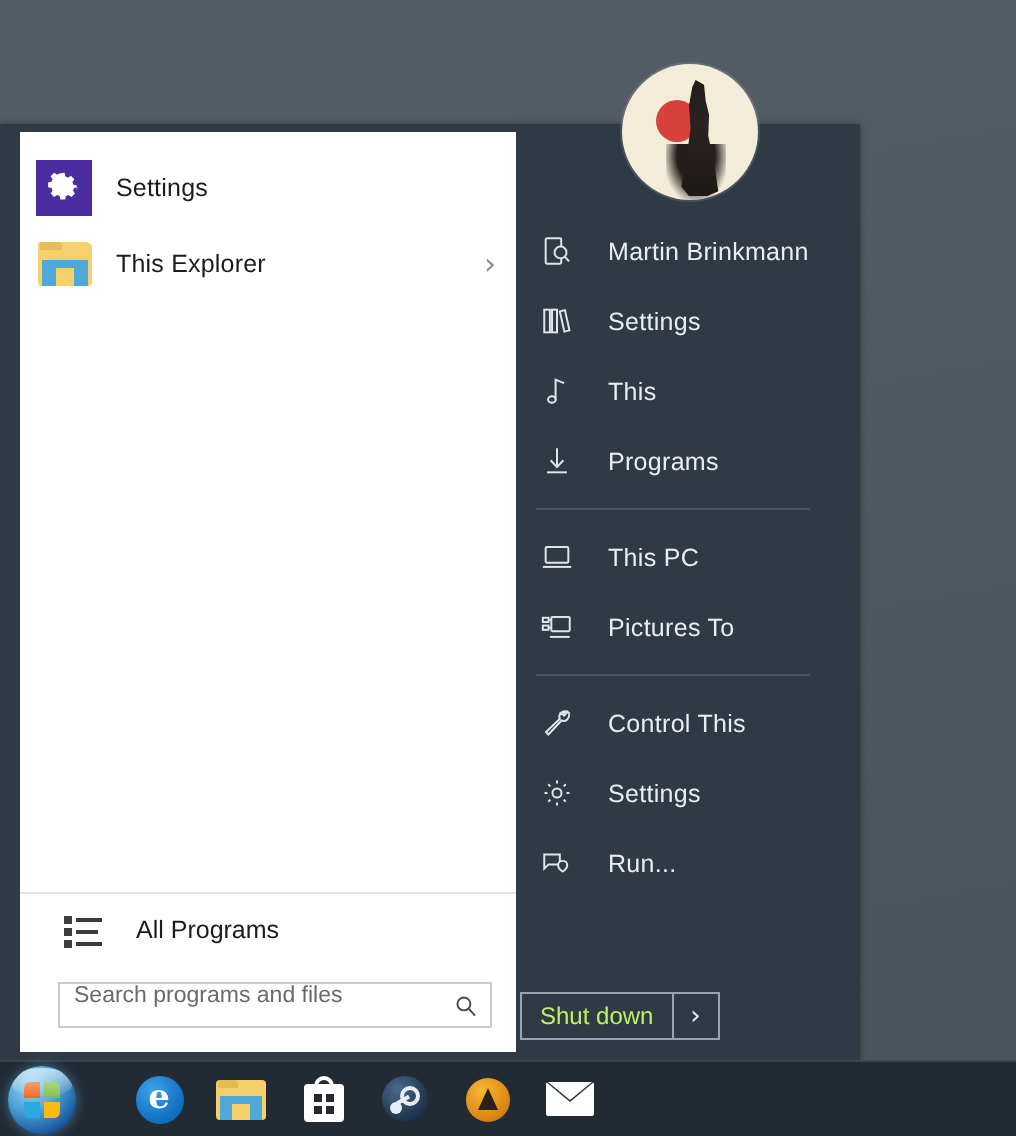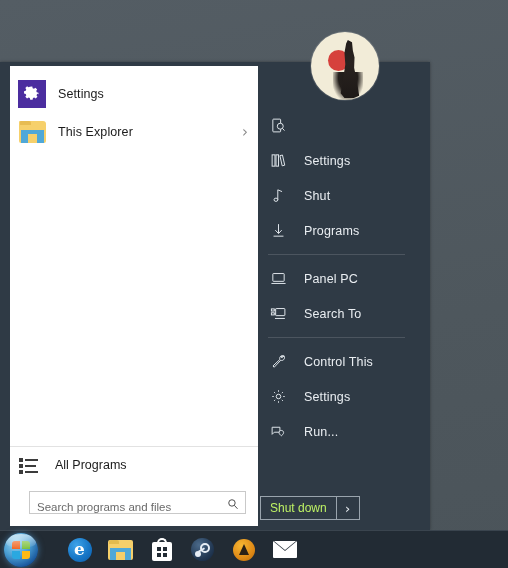--- a/index.html
+++ b/index.html
@@ -101,21 +101,21 @@
     margin-left: auto; color: #8a8a8a; font-size: 15px; padding-right: 4px;
     font-family: "DejaVu Sans", sans-serif;
   }
 
   .spacer { flex: 1 1 auto; }
 
   #all-programs {
     border-top: 1px solid #e2e2e2;
     display: flex; align-items: center;
     height: 36px;
-    padding-left: 9px;
+    padding-left: 22px;
     cursor: default;
   }
   #all-programs .ap-icon {
     width: 20px; height: 16px; margin-right: 16px; position: relative;
   }
   #all-programs .ap-icon i {
     position: absolute; display: block; background: #3c3c3c;
   }
   .ap-sq { width: 4px; height: 4px; left: 0; }
   .ap-ln { height: 2px; left: 6px; background: #3c3c3c; }
@@ -125,21 +125,21 @@
     height: 44px;
     display: flex; align-items: center;
     padding: 0 12px 4px 19px;
   }
   #search-box {
     position: relative;
     flex: 1 1 auto;
     height: 23px;
     border: 1px solid #c9c9c9;
     background: #fff;
-    display: flex; align-items: flex-end;
+    display: flex; align-items: flex-start;
   }
   #search-input {
     border: 0; outline: 0; width: 100%;
     font-family: "Liberation Sans", sans-serif;
     font-size: 11.5px; color: #555;
     padding: 0 22px 0 7px; background: transparent;
   }
   #search-input::placeholder { color: #6a6a6a; opacity: 1; }
   #search-icon {
     position: absolute; right: 6px; top: 50%; transform: translateY(-50%);
@@ -358,20 +358,21 @@
     <div id="right-col">
 
       <div class="rc-item">
         <span class="rc-ico">
           <svg viewBox="0 0 24 24" fill="none" stroke="currentColor" stroke-width="1.4">
             <rect x="4" y="3" width="11" height="18" rx="1"></rect>
             <circle cx="14.5" cy="13" r="4.2" fill="#2f3a45"></circle>
             <line x1="17.6" y1="16.1" x2="20.5" y2="19.2"></line>
           </svg>
         </span>
+        <span class="rc-label">Martin Brinkmann</span>
       </div>
 
       <div class="rc-item">
         <span class="rc-ico">
           <svg viewBox="0 0 24 24" fill="none" stroke="currentColor" stroke-width="1.4">
             <rect x="3" y="4" width="4" height="16"></rect>
             <rect x="8.5" y="4" width="3.5" height="16"></rect>
             <path d="M14 5.2l3.6-.9 3.2 14.3-3.6.9z"></path>
           </svg>
         </span>
@@ -379,21 +380,21 @@
       </div>
 
 
       <div class="rc-item">
         <span class="rc-ico">
           <svg viewBox="0 0 24 24" fill="none" stroke="currentColor" stroke-width="1.4">
             <path d="M11 18V4l6 2.5"></path>
             <ellipse cx="8.4" cy="18" rx="2.7" ry="2.3"></ellipse>
           </svg>
         </span>
-        <span class="rc-label">Shut</span>
+        <span class="rc-label">This</span>
       </div>
 
       <div class="rc-item">
         <span class="rc-ico">
           <svg viewBox="0 0 24 24" fill="none" stroke="currentColor" stroke-width="1.4">
             <line x1="12" y1="3" x2="12" y2="16"></line>
             <path d="M7.5 11.5L12 16.3l4.5-4.8"></path>
             <line x1="5" y1="20" x2="19" y2="20"></line>
           </svg>
         </span>
@@ -402,35 +403,35 @@
 
       <div class="rc-sep"></div>
 
       <div class="rc-item">
         <span class="rc-ico">
           <svg viewBox="0 0 24 24" fill="none" stroke="currentColor" stroke-width="1.4">
             <rect x="4" y="5" width="16" height="11" rx="0.8"></rect>
             <line x1="2" y1="19" x2="22" y2="19"></line>
           </svg>
         </span>
-        <span class="rc-label">Panel PC</span>
+        <span class="rc-label">This PC</span>
       </div>
 
       <div class="rc-item">
         <span class="rc-ico">
           <svg viewBox="0 0 24 24" fill="none" stroke="currentColor" stroke-width="1.4">
             <rect x="8" y="5" width="13" height="10" rx="0.8"></rect>
             <line x1="7" y1="19" x2="21" y2="19"></line>
             <rect x="2" y="5.5" width="4" height="3"></rect>
             <rect x="2" y="11" width="4" height="3"></rect>
             <line x1="6" y1="7" x2="8" y2="7"></line>
             <line x1="6" y1="12.5" x2="8" y2="12.5"></line>
           </svg>
         </span>
-        <span class="rc-label">Search To</span>
+        <span class="rc-label">Pictures To</span>
       </div>
 
       <div class="rc-sep"></div>
 
       <div class="rc-item">
         <span class="rc-ico">
           <svg viewBox="0 0 24 24" fill="none" stroke="currentColor" stroke-width="1.4">
             <path d="M20 4.5c-1.6-1.4-4-1-5.4.6-1 1.2-1.2 2.7-.7 4L4.2 18.3l1.7 1.8 9.3-9.9c1.3.6 2.9.4 4-.7 1.5-1.5 1.8-3.8.4-5.4l-2.6 2.7-2-1.9z"></path>
           </svg>
         </span>

